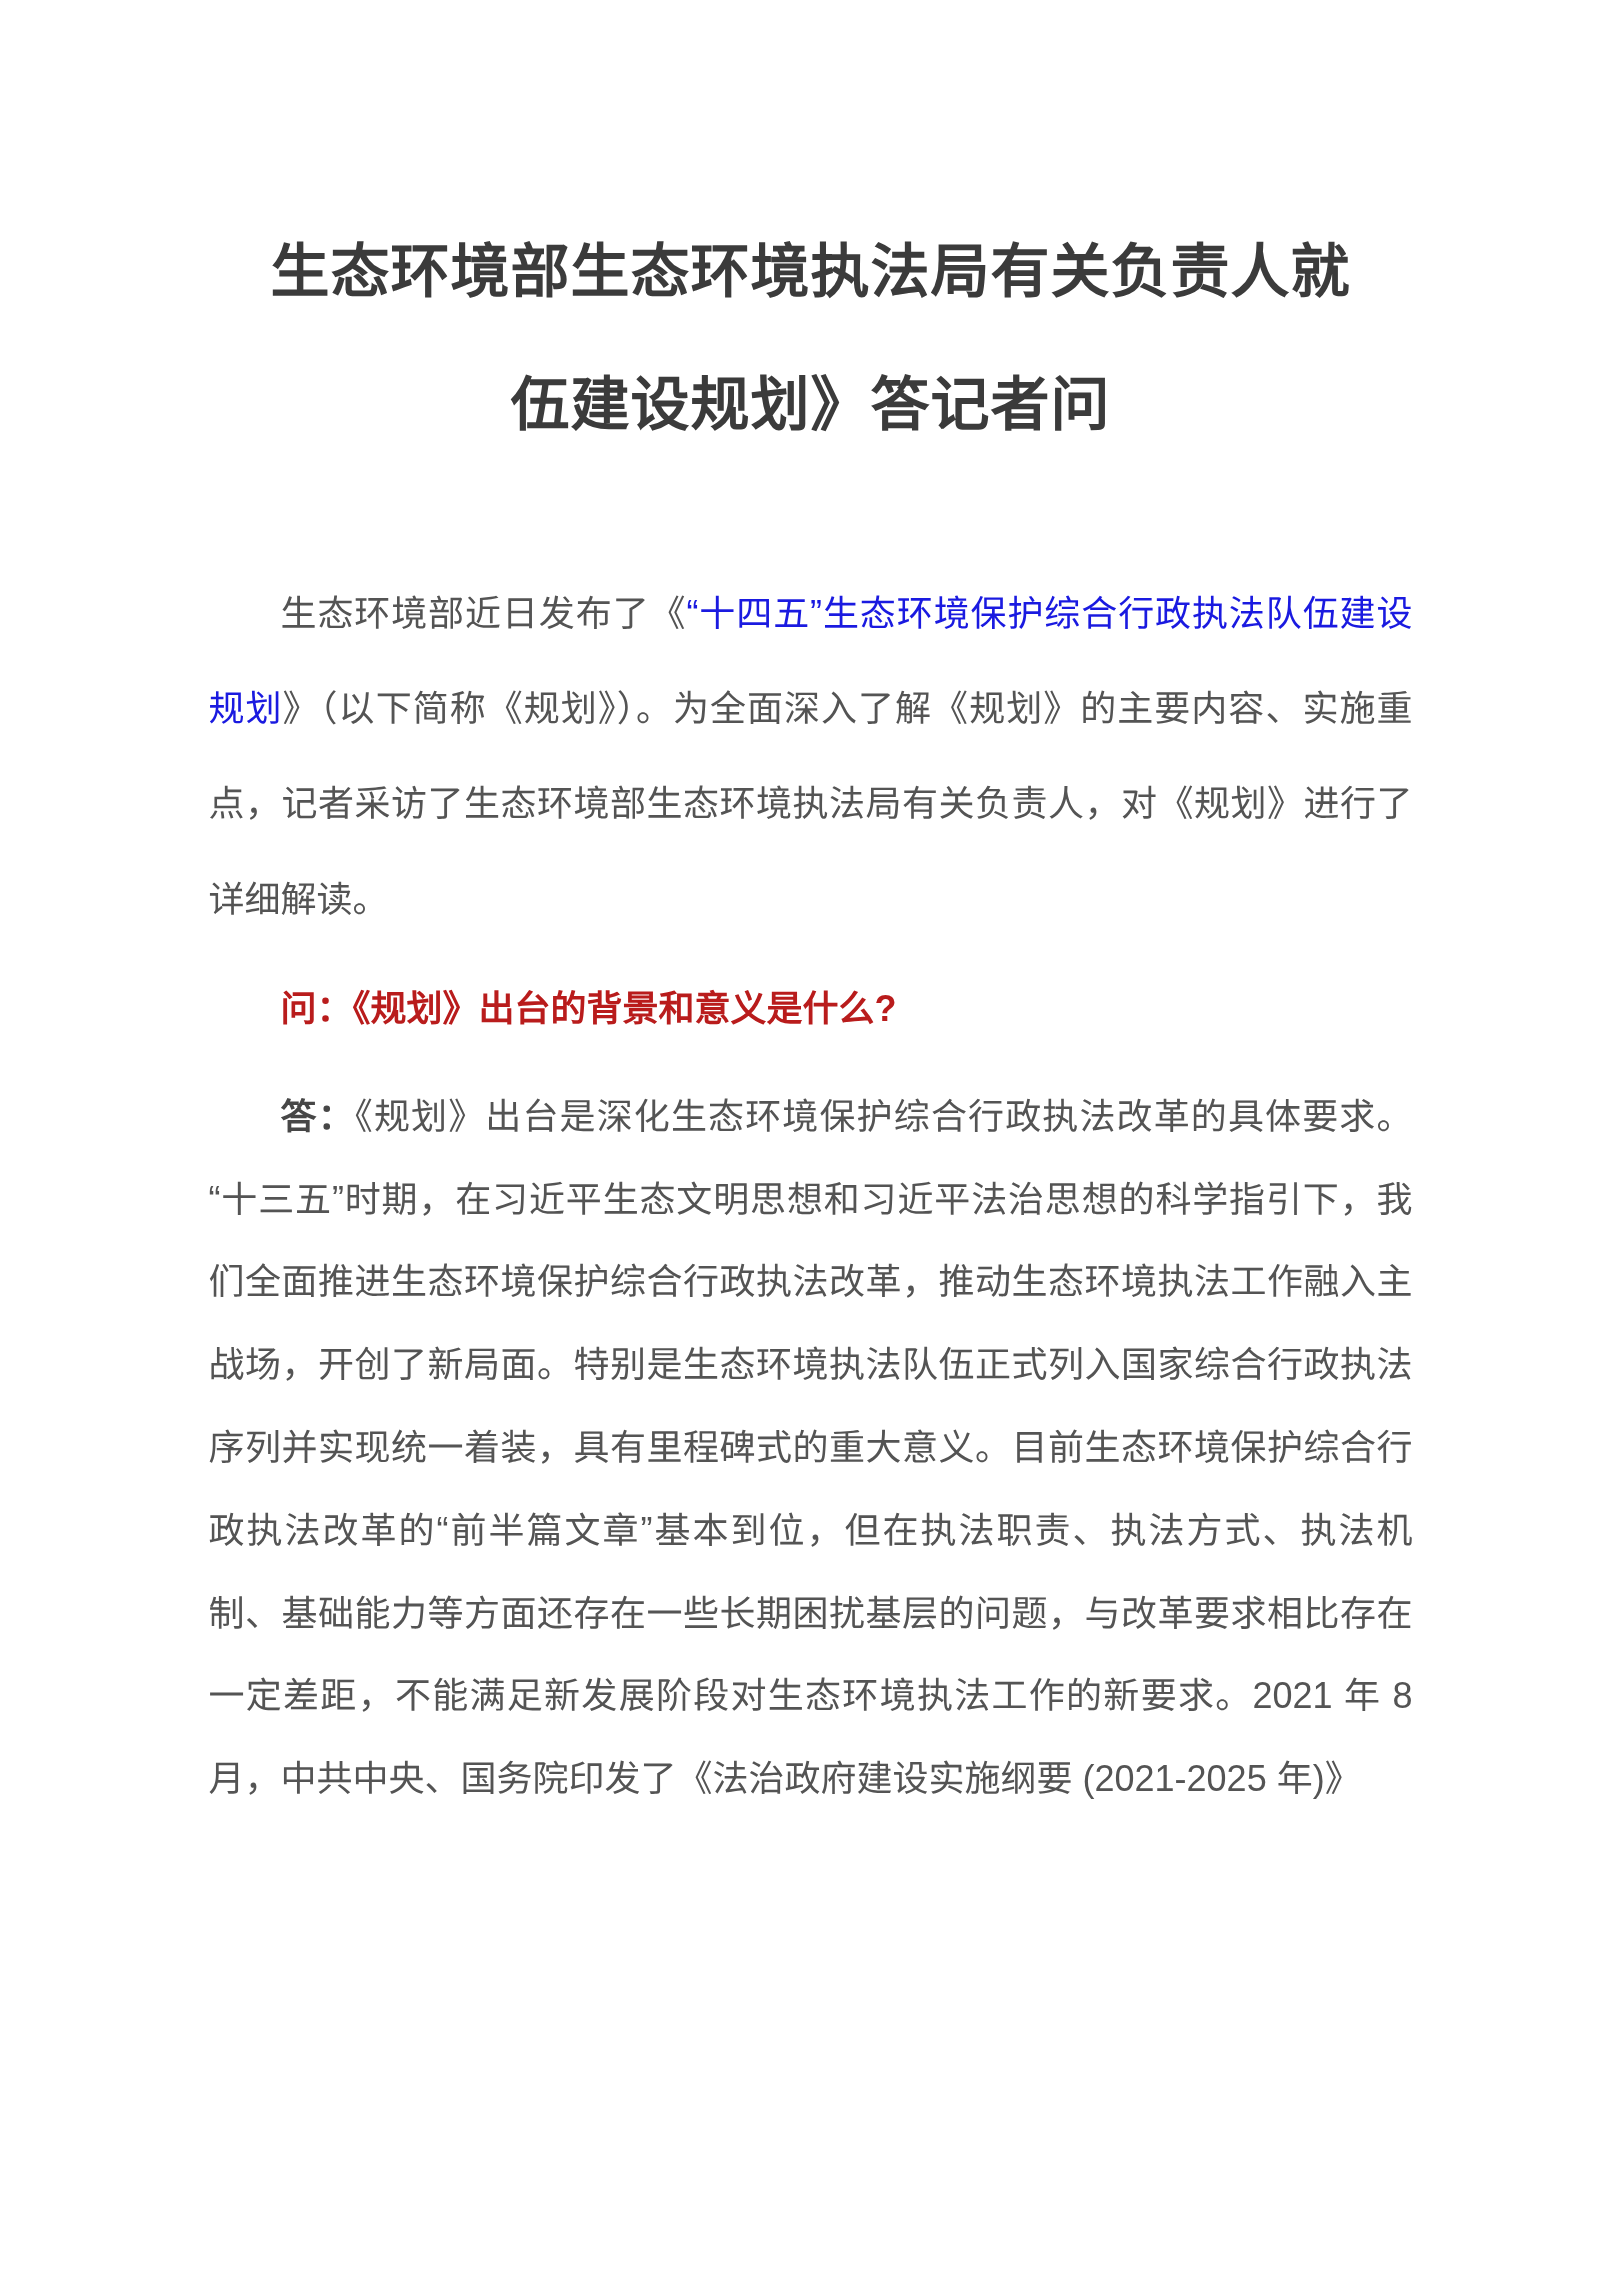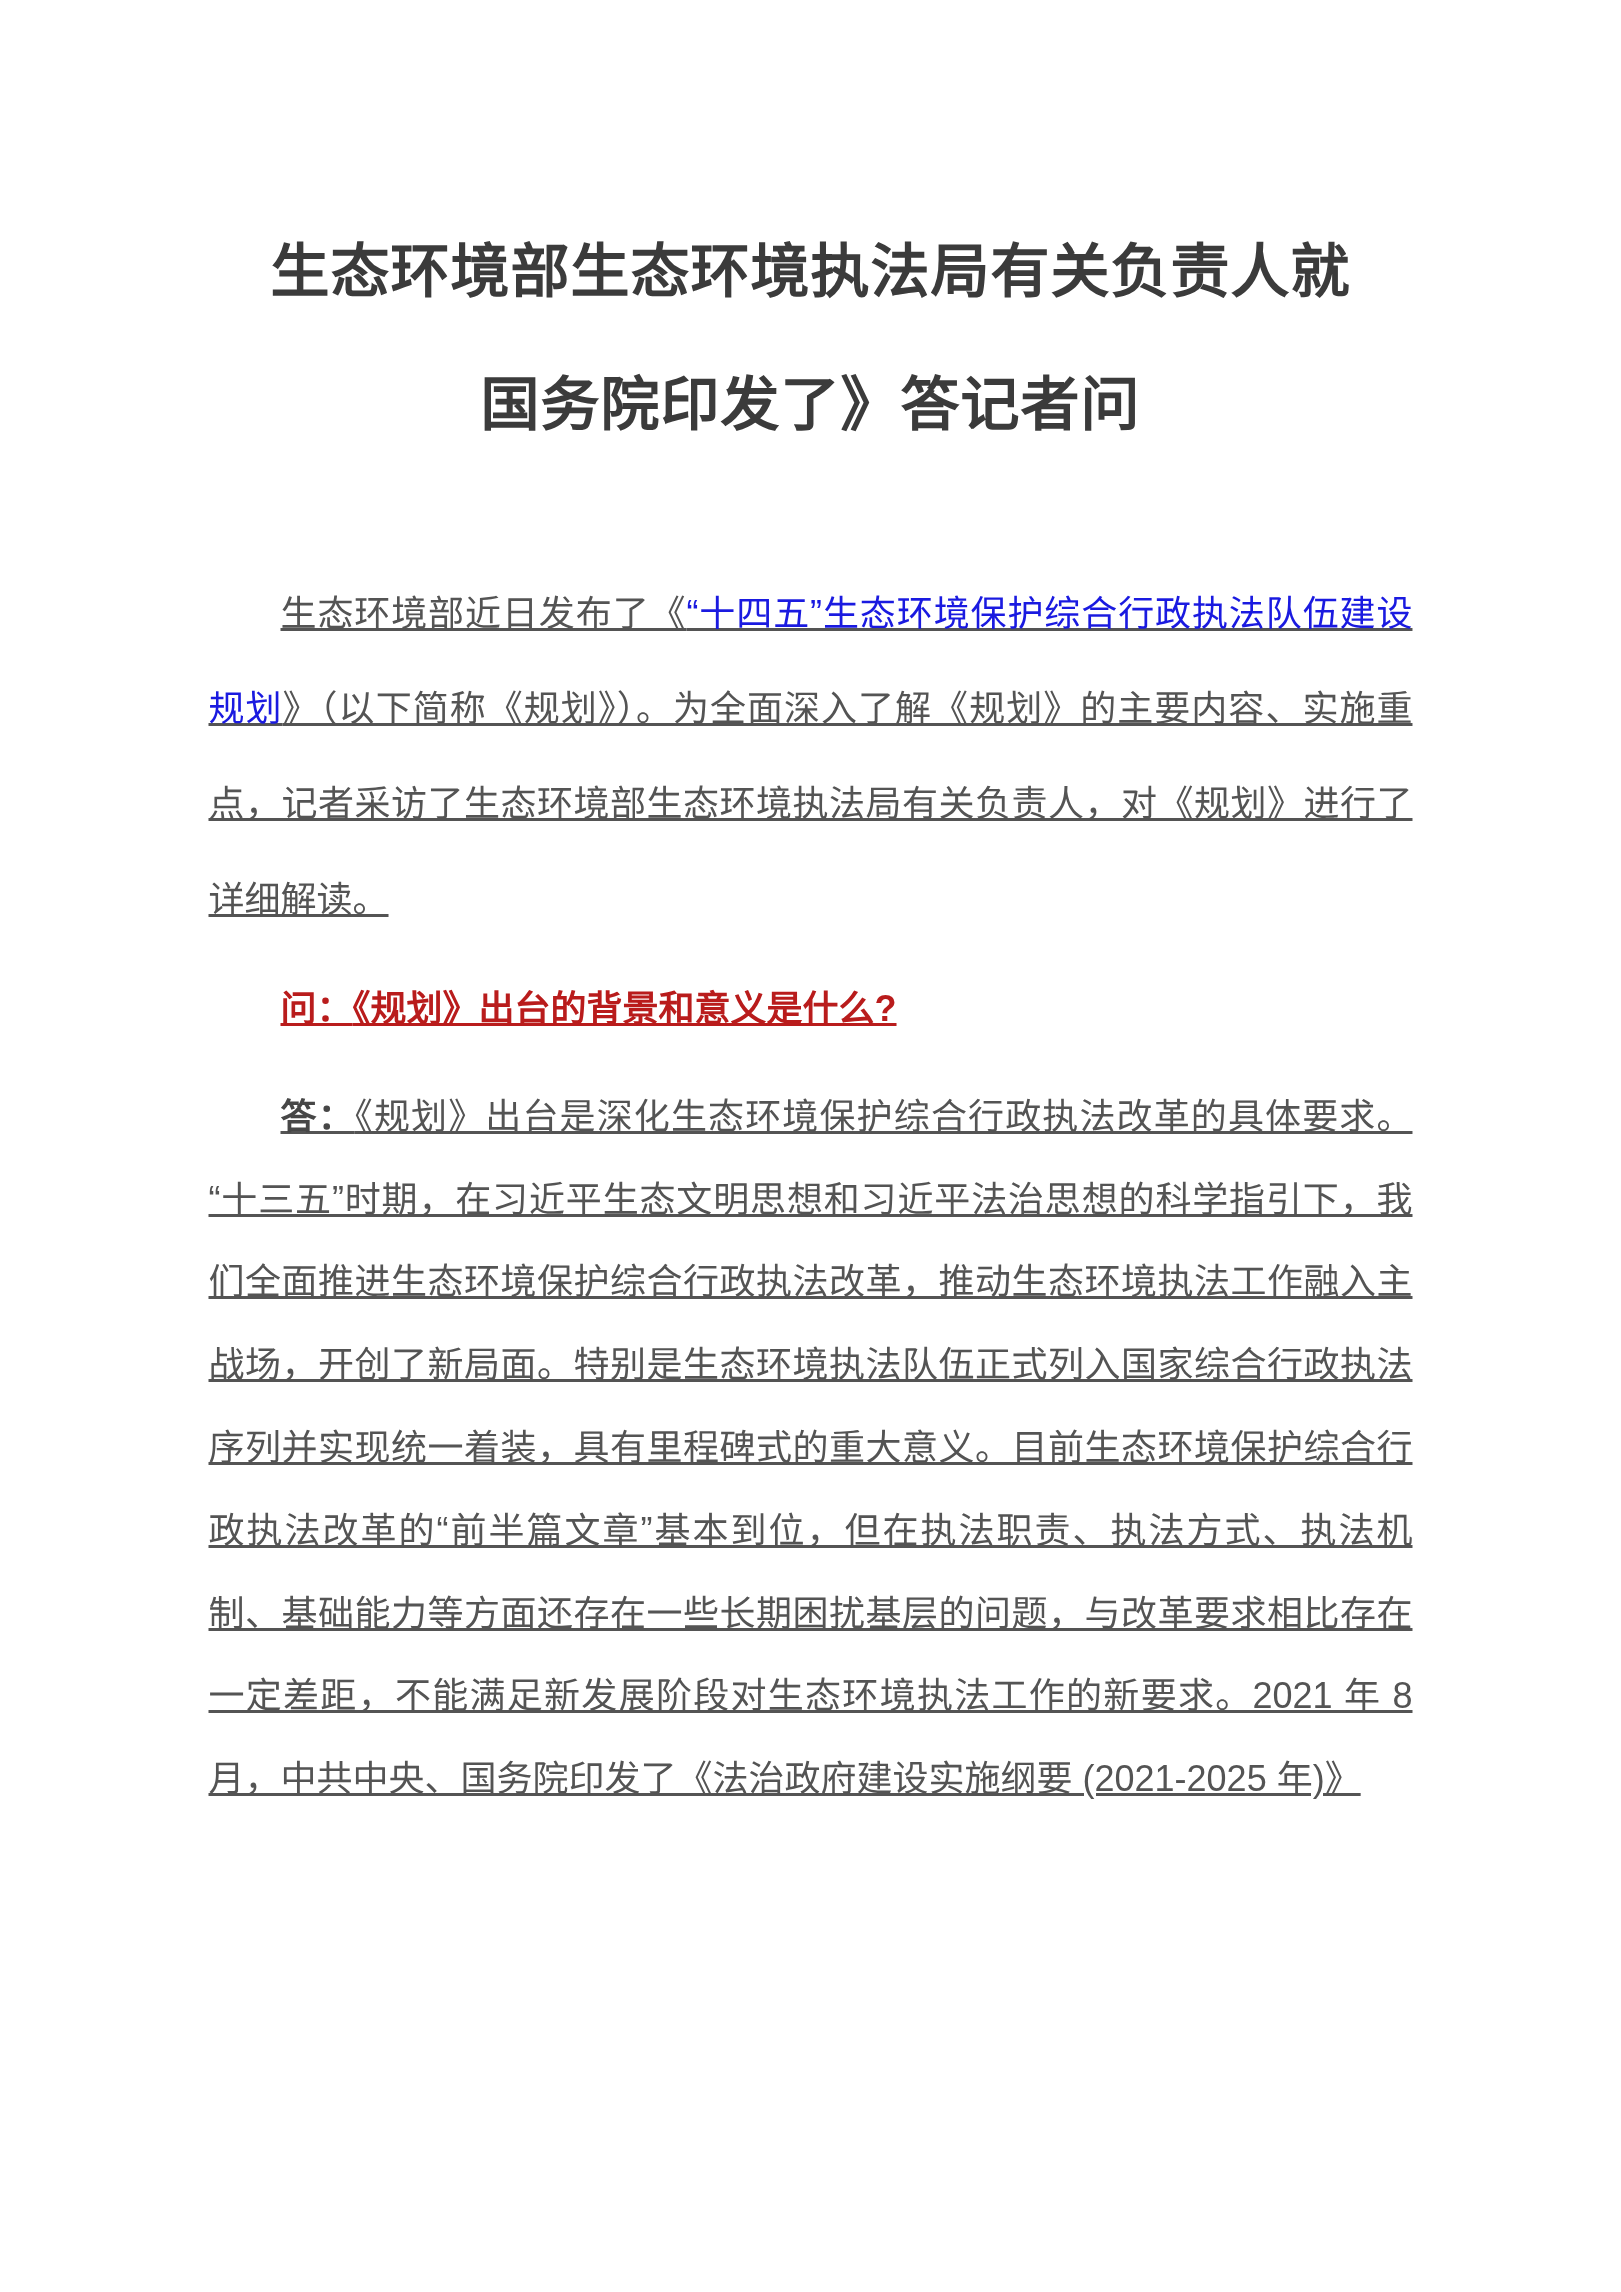--- a/index.html
+++ b/index.html
@@ -31,21 +31,20 @@
     letter-spacing:1px;
   }
   .title-line{display:block;}
   .para{
     margin:0;
     font-size:36px;
     line-height:2.65;
     color:var(--body);
     text-align:justify;
     text-indent:2em;
-    text-decoration:underline;
   }
   .intro{margin-top:94px;}
   .question{
     margin-top:13.7px;
     font-weight:700;
     color:#b91c1c;
   }
   .answer{
     margin-top:19.6px;
     line-height:2.3;
@@ -57,21 +56,21 @@
     cursor:pointer;
   }
 </style>
 </head>
 <body>
 
 <div class="content">
 
   <h1 class="title">
     <span class="title-line">生态环境部生态环境执法局有关负责人就</span>
-    <span class="title-line">国务院印发了》答记者问</span>
+    <span class="title-line">伍建设规划》答记者问</span>
   </h1>
 
   <p class="para intro"><span>生态环境部近日发布了《</span><a class="doc-link" href="#">“十四五”生态环境保护综合行政执法队伍建设规划</a><span>》（以下简称《规划》）。为全面深入了解《规划》的主要内容、实施重点，记者采访了生态环境部生态环境执法局有关负责人，对《规划》进行了详细解读。</span></p>
 
   <p class="para question"><span>问：</span><span>《规划》出台的背景和意义是什么?</span></p>
 
   <p class="para answer"><span class="answer-label">答：</span><span>《规划》出台是深化生态环境保护综合行政执法改革的具体要求。“十三五”时期，在习近平生态文明思想和习近平法治思想的科学指引下，我们全面推进生态环境保护综合行政执法改革，推动生态环境执法工作融入主战场，开创了新局面。特别是生态环境执法队伍正式列入国家综合行政执法序列并实现统一着装，具有里程碑式的重大意义。目前生态环境保护综合行政执法改革的“前半篇文章”基本到位，但在执法职责、执法方式、执法机制、基础能力等方面还存在一些长期困扰基层的问题，与改革要求相比存在一定差距，不能满足新发展阶段对生态环境执法工作的新要求。2021 年 8 月，中共中央、国务院印发了《法治政府建设实施纲要 (2021-2025 年)》</span></p>
 
 </div>
 

